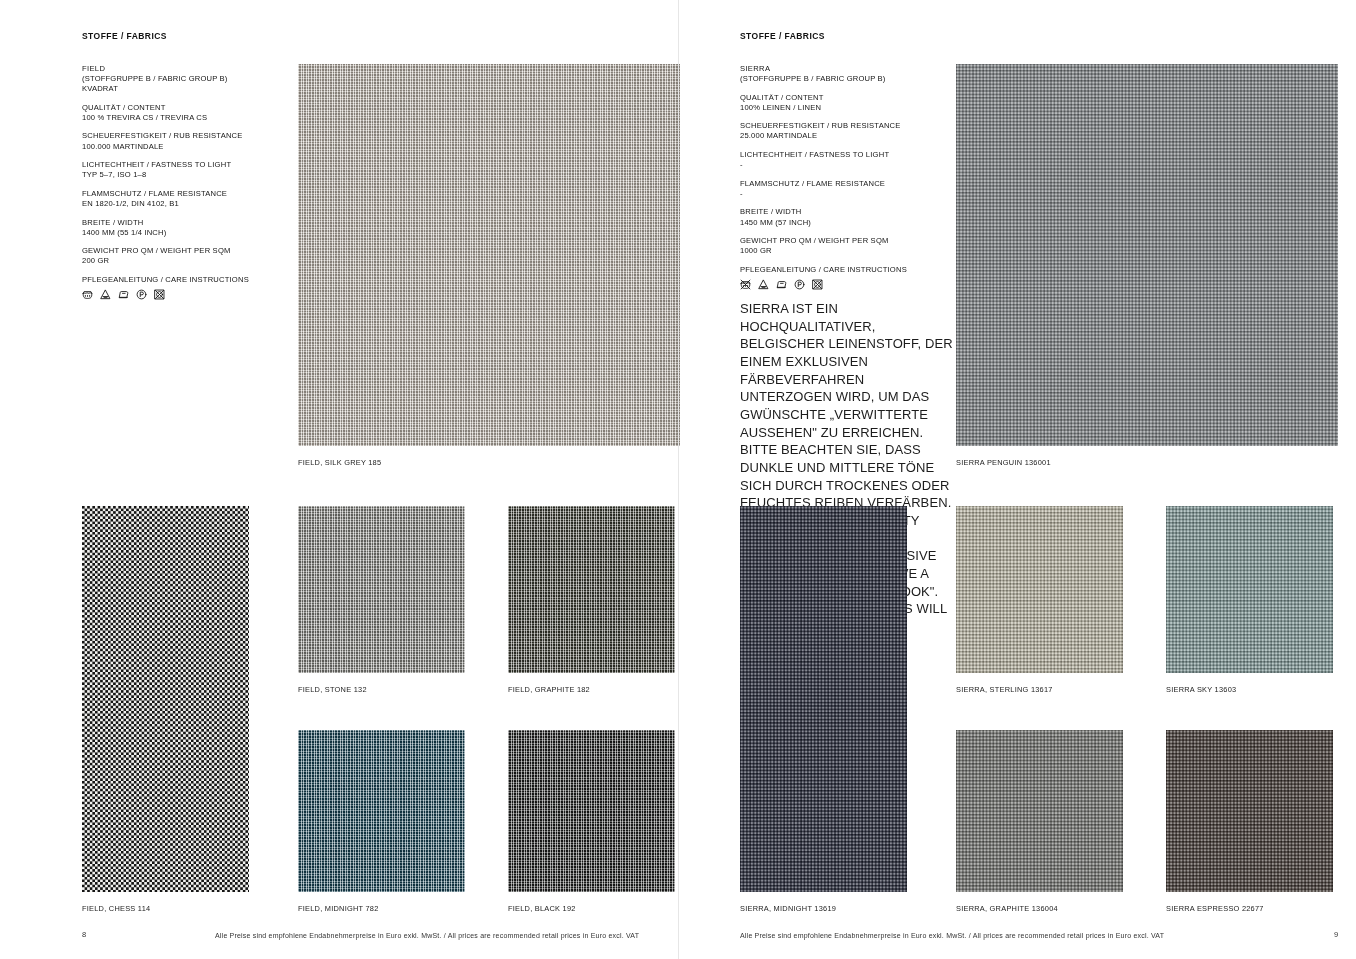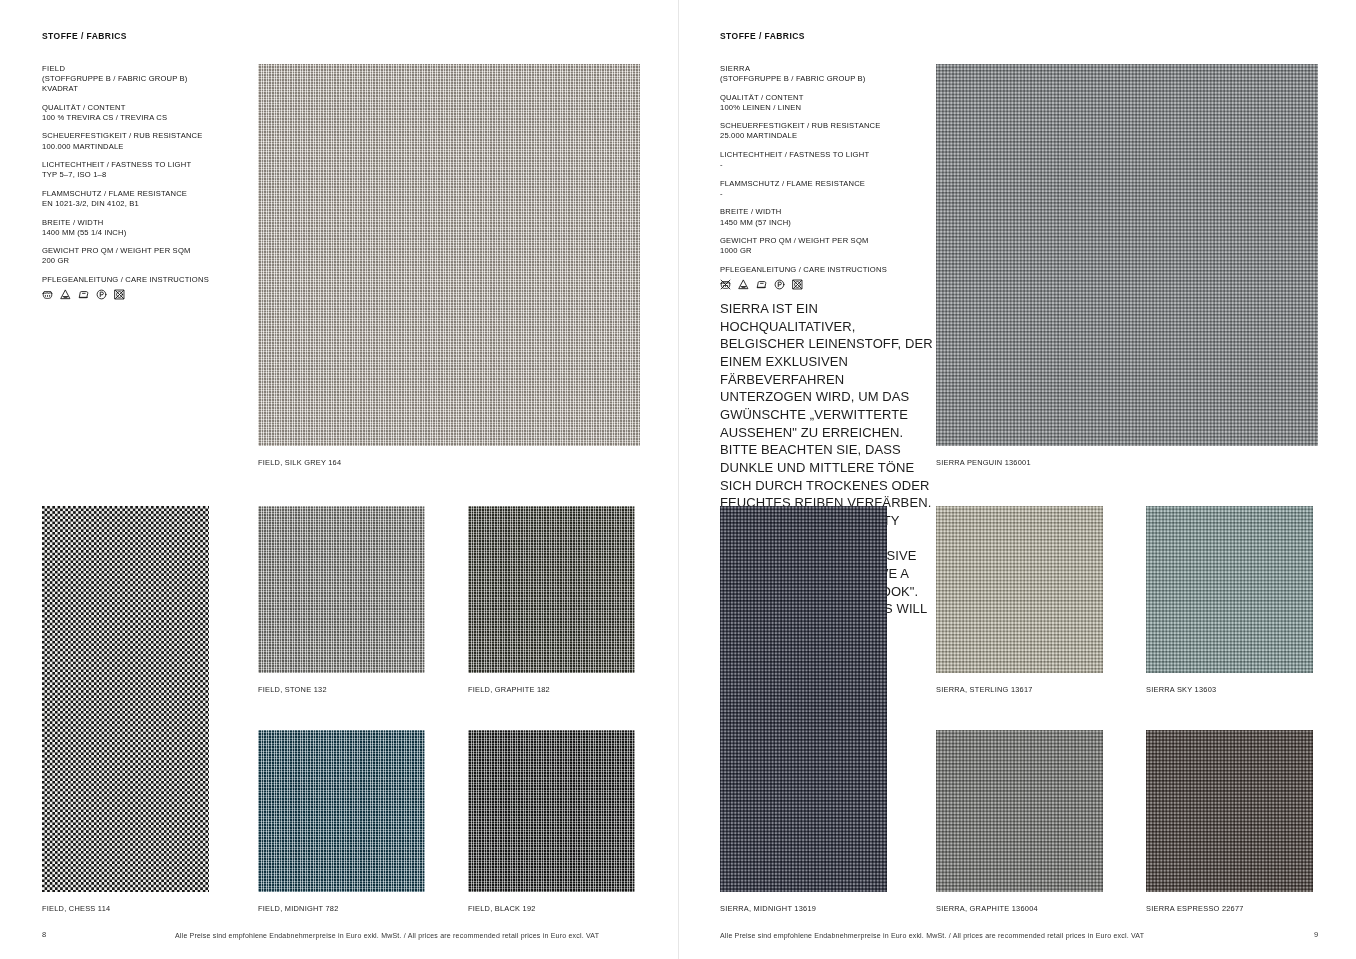--- a/index.html
+++ b/index.html
@@ -2,21 +2,21 @@
 <html><head>
 <meta charset="utf-8">
 <style>
   html,body{margin:0;padding:0;}
   body{
     width:1356px;height:959px;background:#fff;
     font-family:"Liberation Sans","DejaVu Sans",sans-serif;
     color:#1a1a1a;-webkit-font-smoothing:antialiased;
     position:relative;overflow:hidden;
   }
-  .spread{position:absolute;inset:0;display:flex;}
+  .spread{position:absolute;inset:0;display:flex;padding-left:40px;}
   .page{position:relative;width:678px;height:959px;}
 
   .divider{position:absolute;left:678px;top:0;width:1px;height:959px;background:#e6e6e6;}
 
   .sec-head{
     position:absolute;font-size:8.5px;font-weight:bold;letter-spacing:.45px;
     color:#111;text-transform:uppercase;
   }
 
   
@@ -89,21 +89,21 @@
         <div class="blk">
           <div class="lbl">SCHEUERFESTIGKEIT / RUB RESISTANCE</div>
           <div>100.000 MARTINDALE</div>
         </div>
         <div class="blk">
           <div class="lbl">LICHTECHTHEIT / FASTNESS TO LIGHT</div>
           <div>TYP 5–7, ISO 1–8</div>
         </div>
         <div class="blk">
           <div class="lbl">FLAMMSCHUTZ / FLAME RESISTANCE</div>
-          <div>EN 1021-3/2, DIN 4102, B1</div>
+          <div>EN 1820-1/2, DIN 4102, B1</div>
         </div>
         <div class="blk">
           <div class="lbl">BREITE / WIDTH</div>
           <div>1400 MM (55 1/4 INCH)</div>
         </div>
         <div class="blk">
           <div class="lbl">GEWICHT PRO QM / WEIGHT PER SQM</div>
           <div>200 GR</div>
         </div>
         <div class="blk">
@@ -130,21 +130,21 @@
             </svg>
             <svg width="11" height="11" viewBox="0 0 14 14">
               <rect x="1.3" y="1.3" width="11.4" height="11.4" stroke="#111" fill="none" stroke-width="1.1" stroke-linejoin="round" stroke-linecap="round"></rect>
               <circle cx="7" cy="7" r="3.7" stroke="#111" fill="none" stroke-width="1.1" stroke-linejoin="round" stroke-linecap="round"></circle>
               <path d="M1.5 1.5 L12.5 12.5 M12.5 1.5 L1.5 12.5" stroke="#111" stroke-width="1.1"></path>
             </svg>
           </div>
         </div>
       </div>
       <div class="sw tex-field" style="left:258px;top:64px;width:382px;height:382px;background-color:#cdc4b8"></div>
-      <div class="cap" style="left:258px;top:458px">FIELD, SILK GREY 164</div>
+      <div class="cap" style="left:258px;top:458px">FIELD, SILK GREY 185</div>
       <div class="sw tex-chess" style="left:42px;top:506px;width:167px;height:386px;background-color:#4a4a48"></div>
       <div class="cap" style="left:42px;top:904px">FIELD, CHESS 114</div>
       <div class="sw tex-field" style="left:258px;top:506px;width:167px;height:167px;background-color:#8d8d87"></div>
       <div class="cap" style="left:258px;top:685px">FIELD, STONE 132</div>
       <div class="sw tex-field" style="left:468px;top:506px;width:167px;height:167px;background-color:#3b3d31"></div>
       <div class="cap" style="left:468px;top:685px">FIELD, GRAPHITE 182</div>
       <div class="sw tex-field" style="left:258px;top:730px;width:167px;height:162px;background-color:#14495c"></div>
       <div class="cap" style="left:258px;top:904px">FIELD, MIDNIGHT 782</div>
       <div class="sw tex-field" style="left:468px;top:730px;width:167px;height:162px;background-color:#1c1e1c"></div>
       <div class="cap" style="left:468px;top:904px">FIELD, BLACK 192</div>

